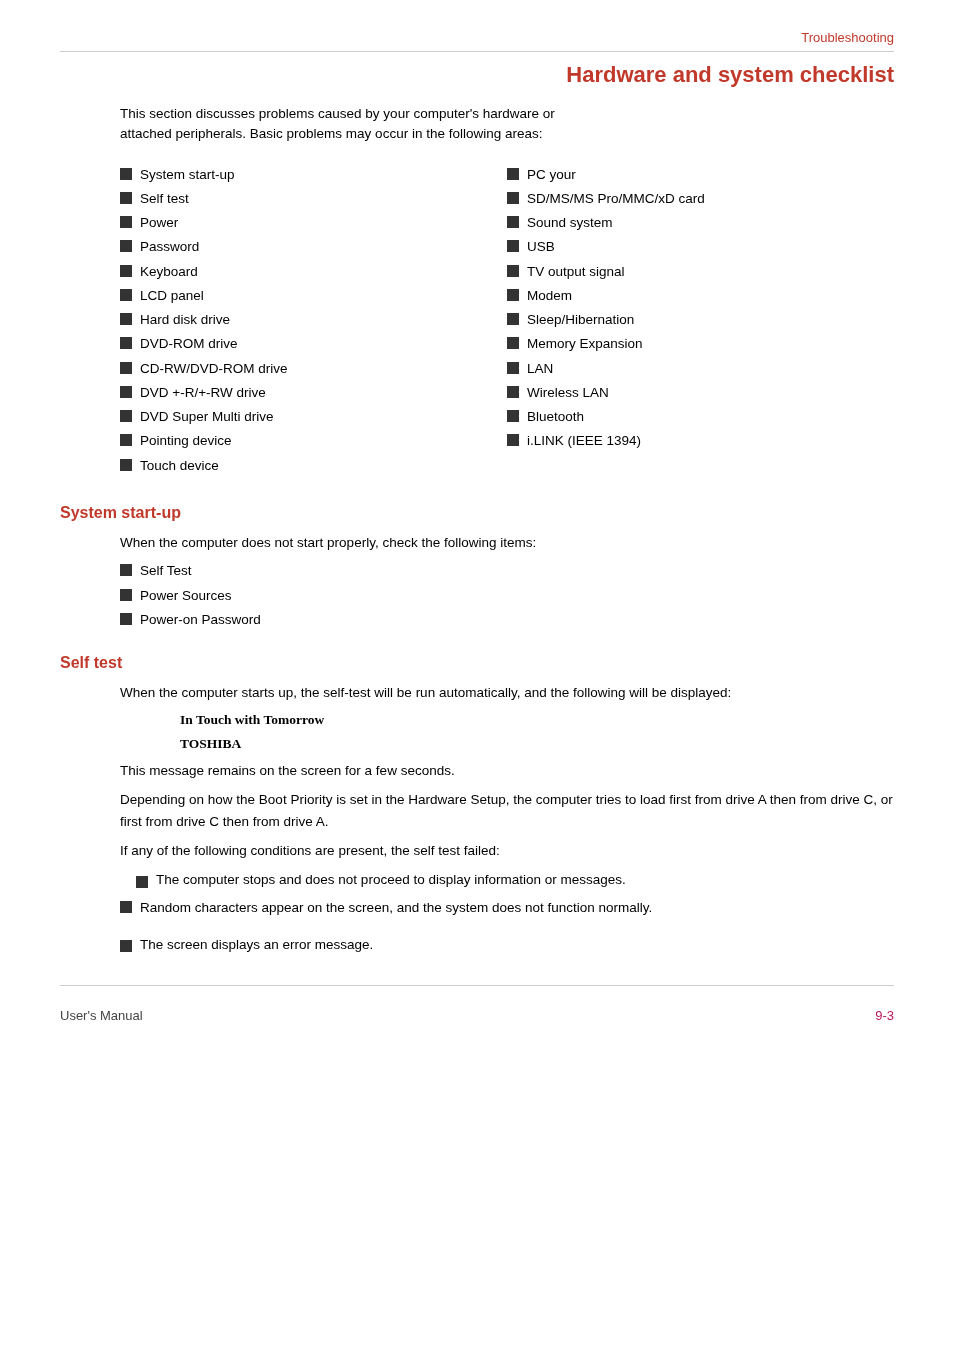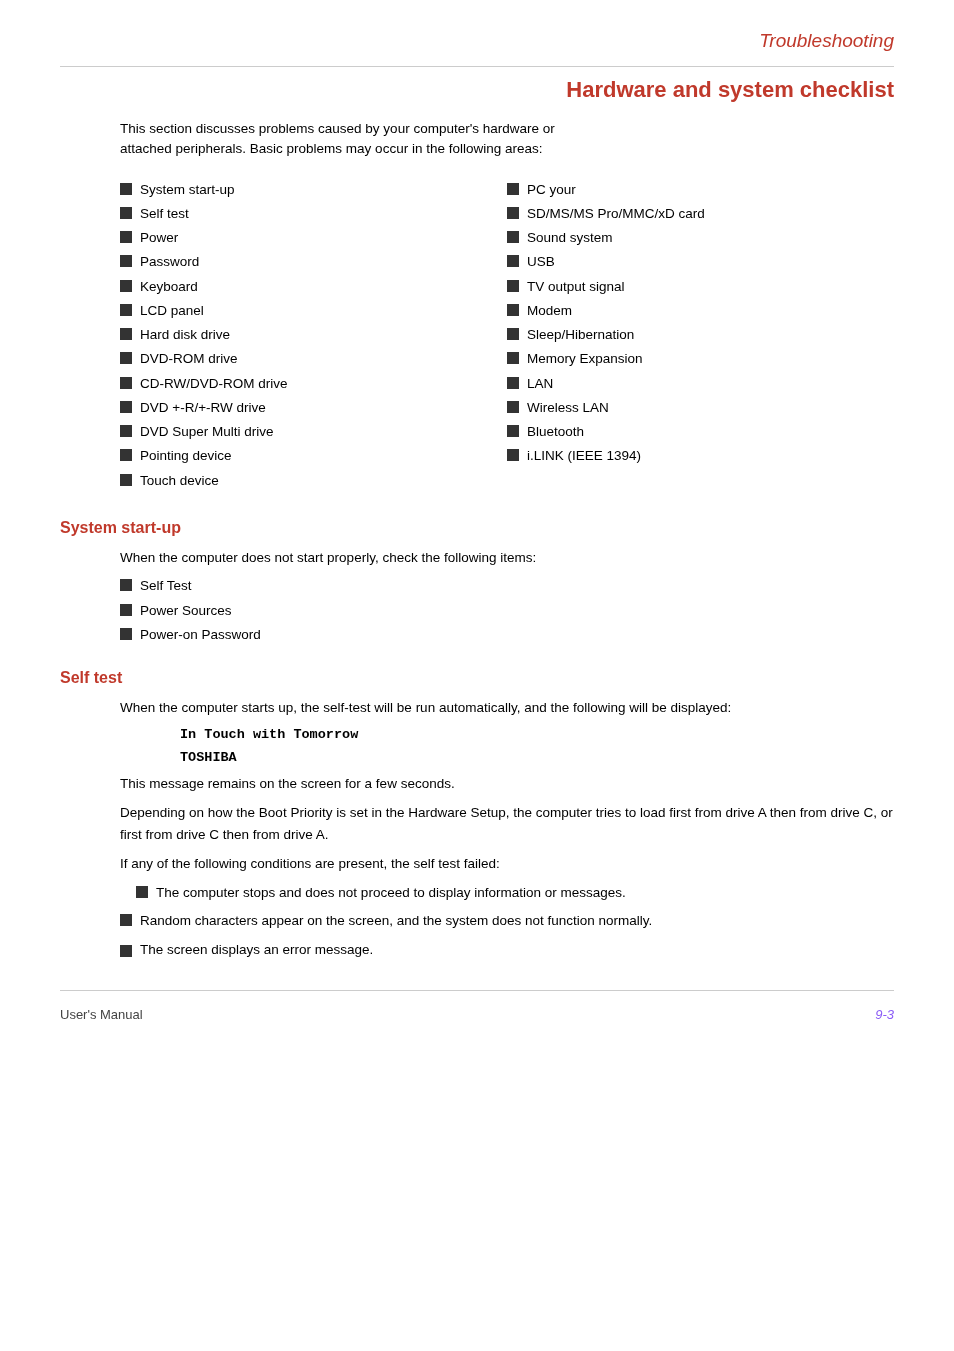--- a/index.html
+++ b/index.html
@@ -11,25 +11,24 @@
       width: 954px;
       min-height: 1351px;
     }
     .page {
       padding: 30px 60px 40px 60px;
       position: relative;
     }
     .top-right {
       text-align: right;
       color: #c0392b;
-      font-size: 19px;
+      font-size: 13px;
       margin-bottom: 8px;
       border-bottom: 1px solid #ccc;
-      padding-bottom: 14px;
-      font-style: italic;
+      padding-bottom: 6px;
     }
     h1.page-title {
       color: #c0392b;
       font-size: 22px;
       font-weight: bold;
       margin-bottom: 16px;
       margin-top: 10px;
       text-align: right;
     }
     h2.section-title {
@@ -81,39 +80,38 @@
       list-style: none;
       padding: 0;
     }
     .section-list li {
       display: flex;
       align-items: flex-start;
       margin-bottom: 4px;
       line-height: 1.5;
     }
     .monospace-block {
-      font-family: Liberation Mono, monospace;
+      font-family: Liberation Serif, serif;
       font-size: 13.5px;
       margin-left: 120px;
       margin-top: 8px;
       margin-bottom: 8px;
       font-weight: bold;
     }
     .footer {
       border-top: 1px solid #ccc;
       margin-top: 30px;
-      padding-top: 16px;
+      padding-top: 22px;
       display: flex;
       justify-content: space-between;
       font-size: 13px;
       color: #444;
     }
     .page-num {
-      color: #8b5cf6;
-      font-style: italic;
+      color: #be185d;
     }
   </style>
 </head>
 <body>
 
 <div class="page">
 
   <div class="top-right">
     <span>Troubleshooting</span>
   </div>
@@ -256,25 +254,25 @@
   <h2 class="section-title">Self test</h2>
   <div class="section-body">When the computer starts up, the self-test will be run automatically, and the following will be displayed:</div>
 
   <div class="monospace-block">In Touch with Tomorrow</div>
   <div class="monospace-block">TOSHIBA</div>
 
   <div class="section-body">This message remains on the screen for a few seconds.</div>
   <div class="section-body">Depending on how the Boot Priority is set in the Hardware Setup, the computer tries to load first from drive A then from drive C, or first from drive C then from drive A.</div>
   <div class="section-body">If any of the following conditions are present, the self test failed:</div>
   <ul class="section-list" id="selftest-list">
-      <li style="margin-bottom: 8px; align-items: flex-start; padding-left: 16px;">
+      <li style="margin-bottom: 8px; align-items: center; padding-left: 16px;">
         <span class="bullet-square"></span>
         <span>The computer stops and does not proceed to display information or messages.</span>
       </li>
-      <li style="margin-bottom: 8px; align-items: flex-start;">
+      <li style="margin-bottom: 16px; align-items: flex-start;">
         <span class="bullet-square"></span>
         <span>Random characters appear on the screen, and the system does not function  normally.</span>
       </li>
       <li style="margin-bottom: 8px; align-items: center;">
         <span class="bullet-square"></span>
         <span>The screen displays an error message.</span>
       </li>
     </ul>
 
   <div class="footer">

